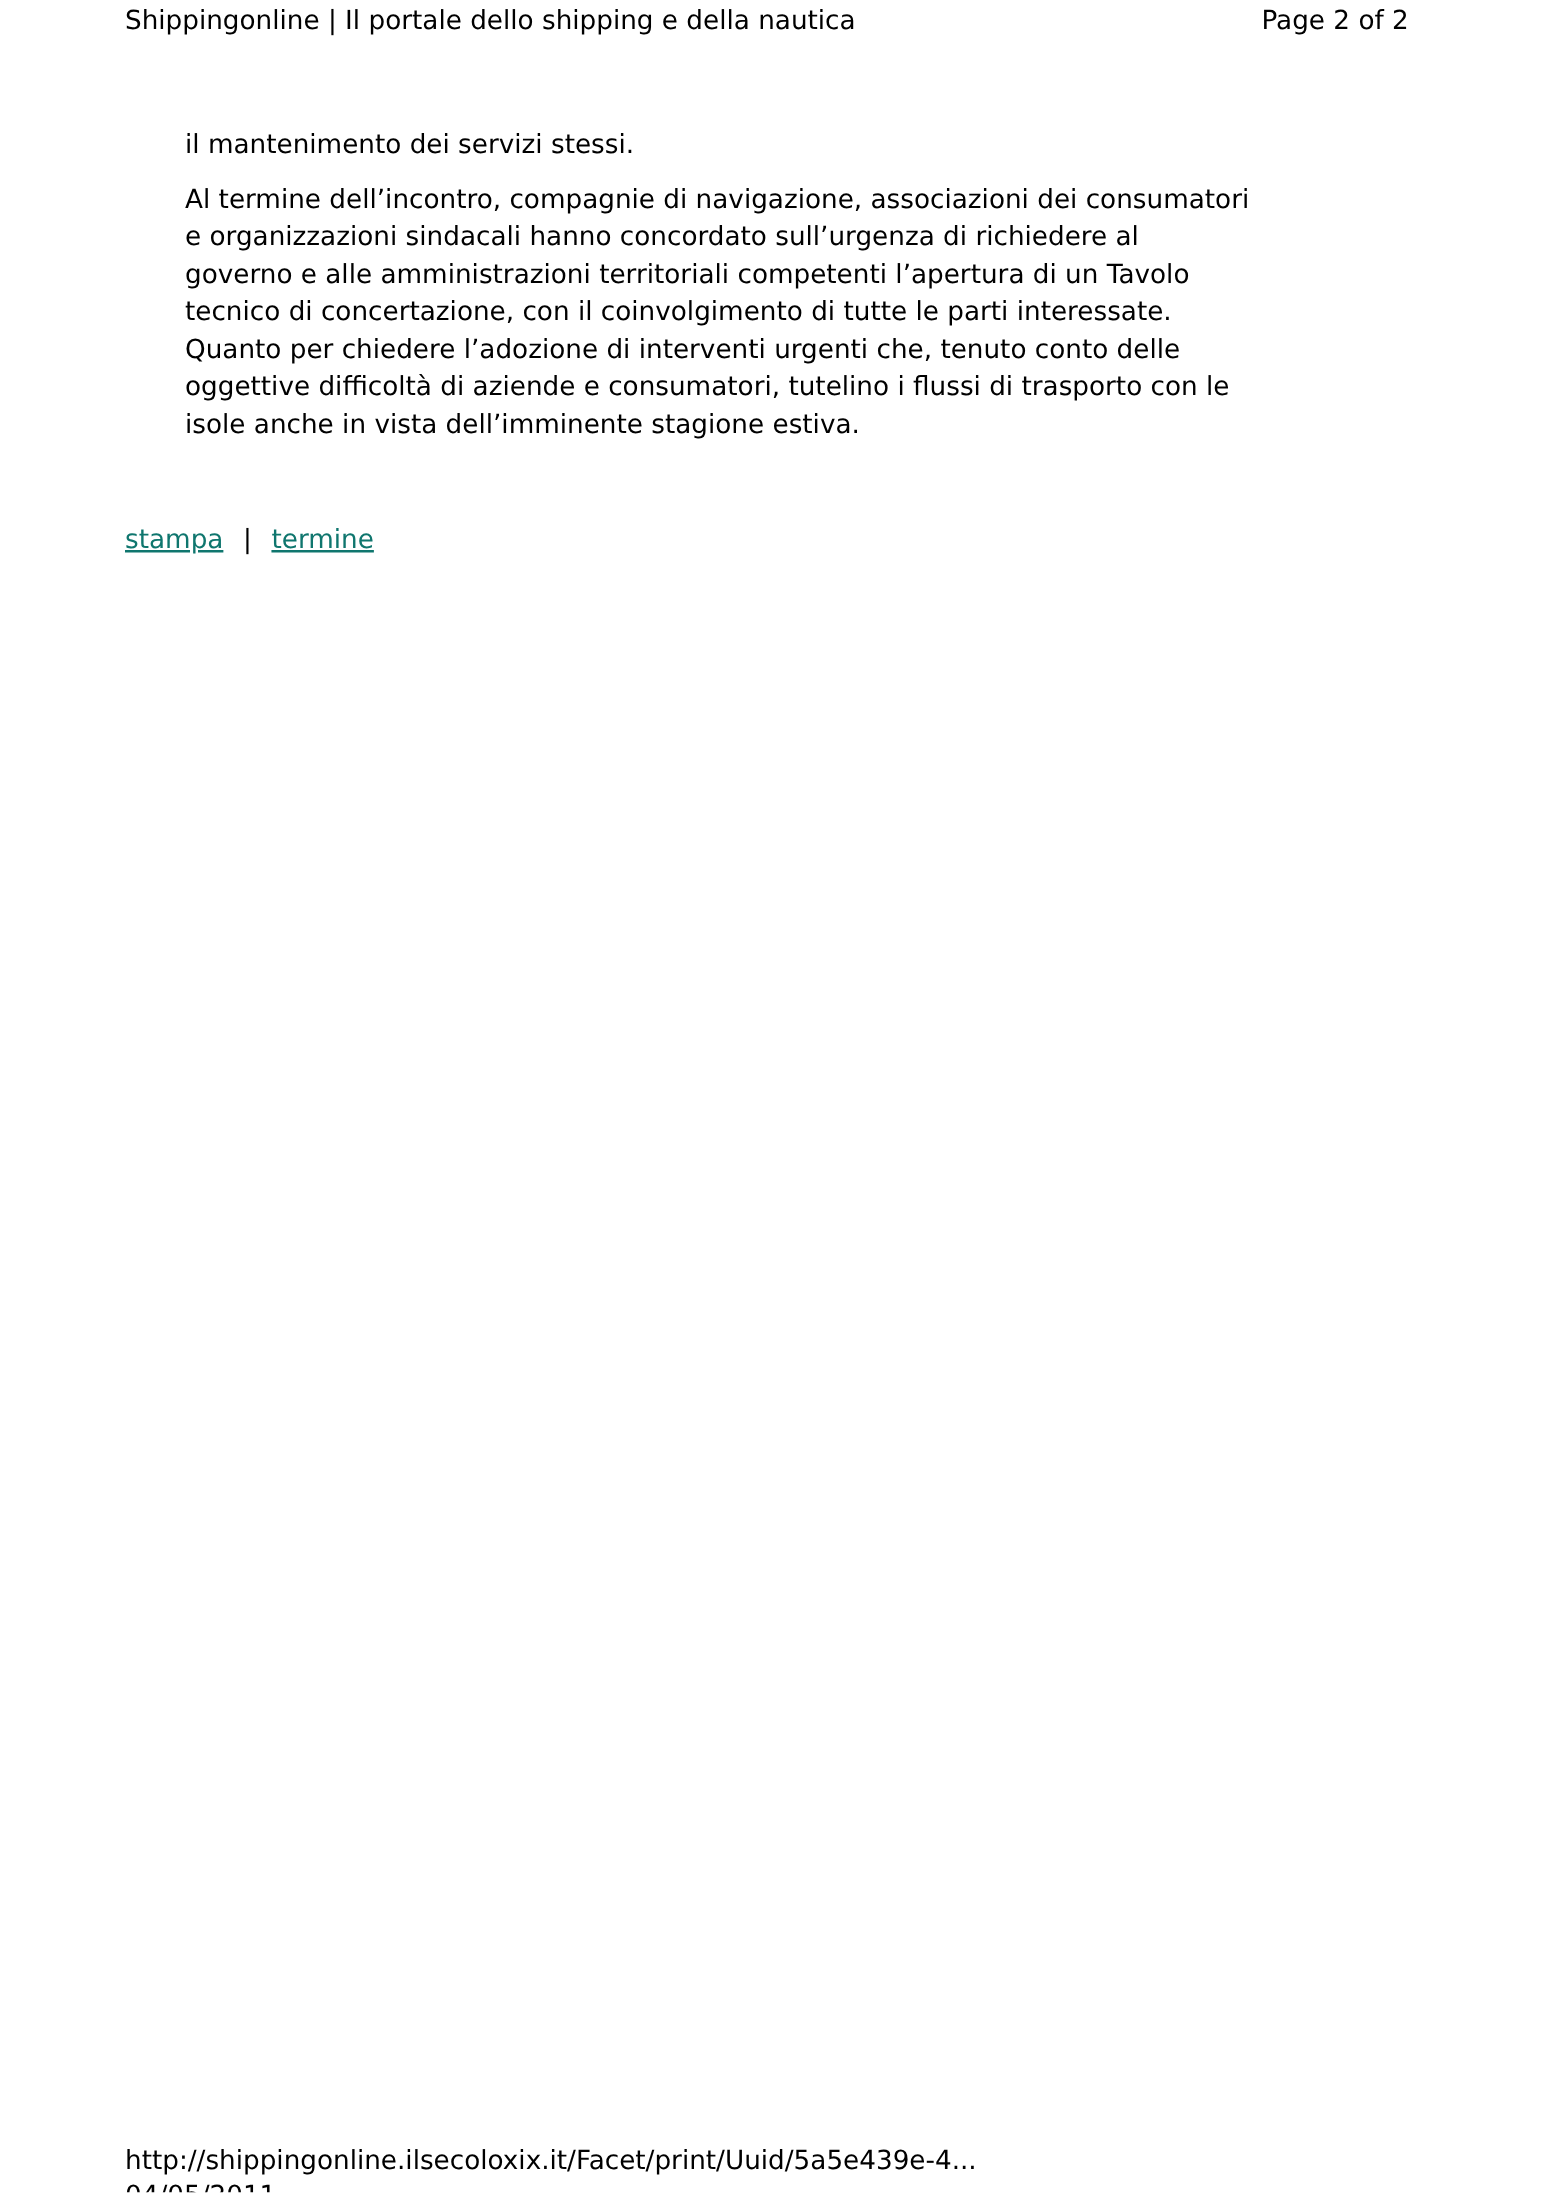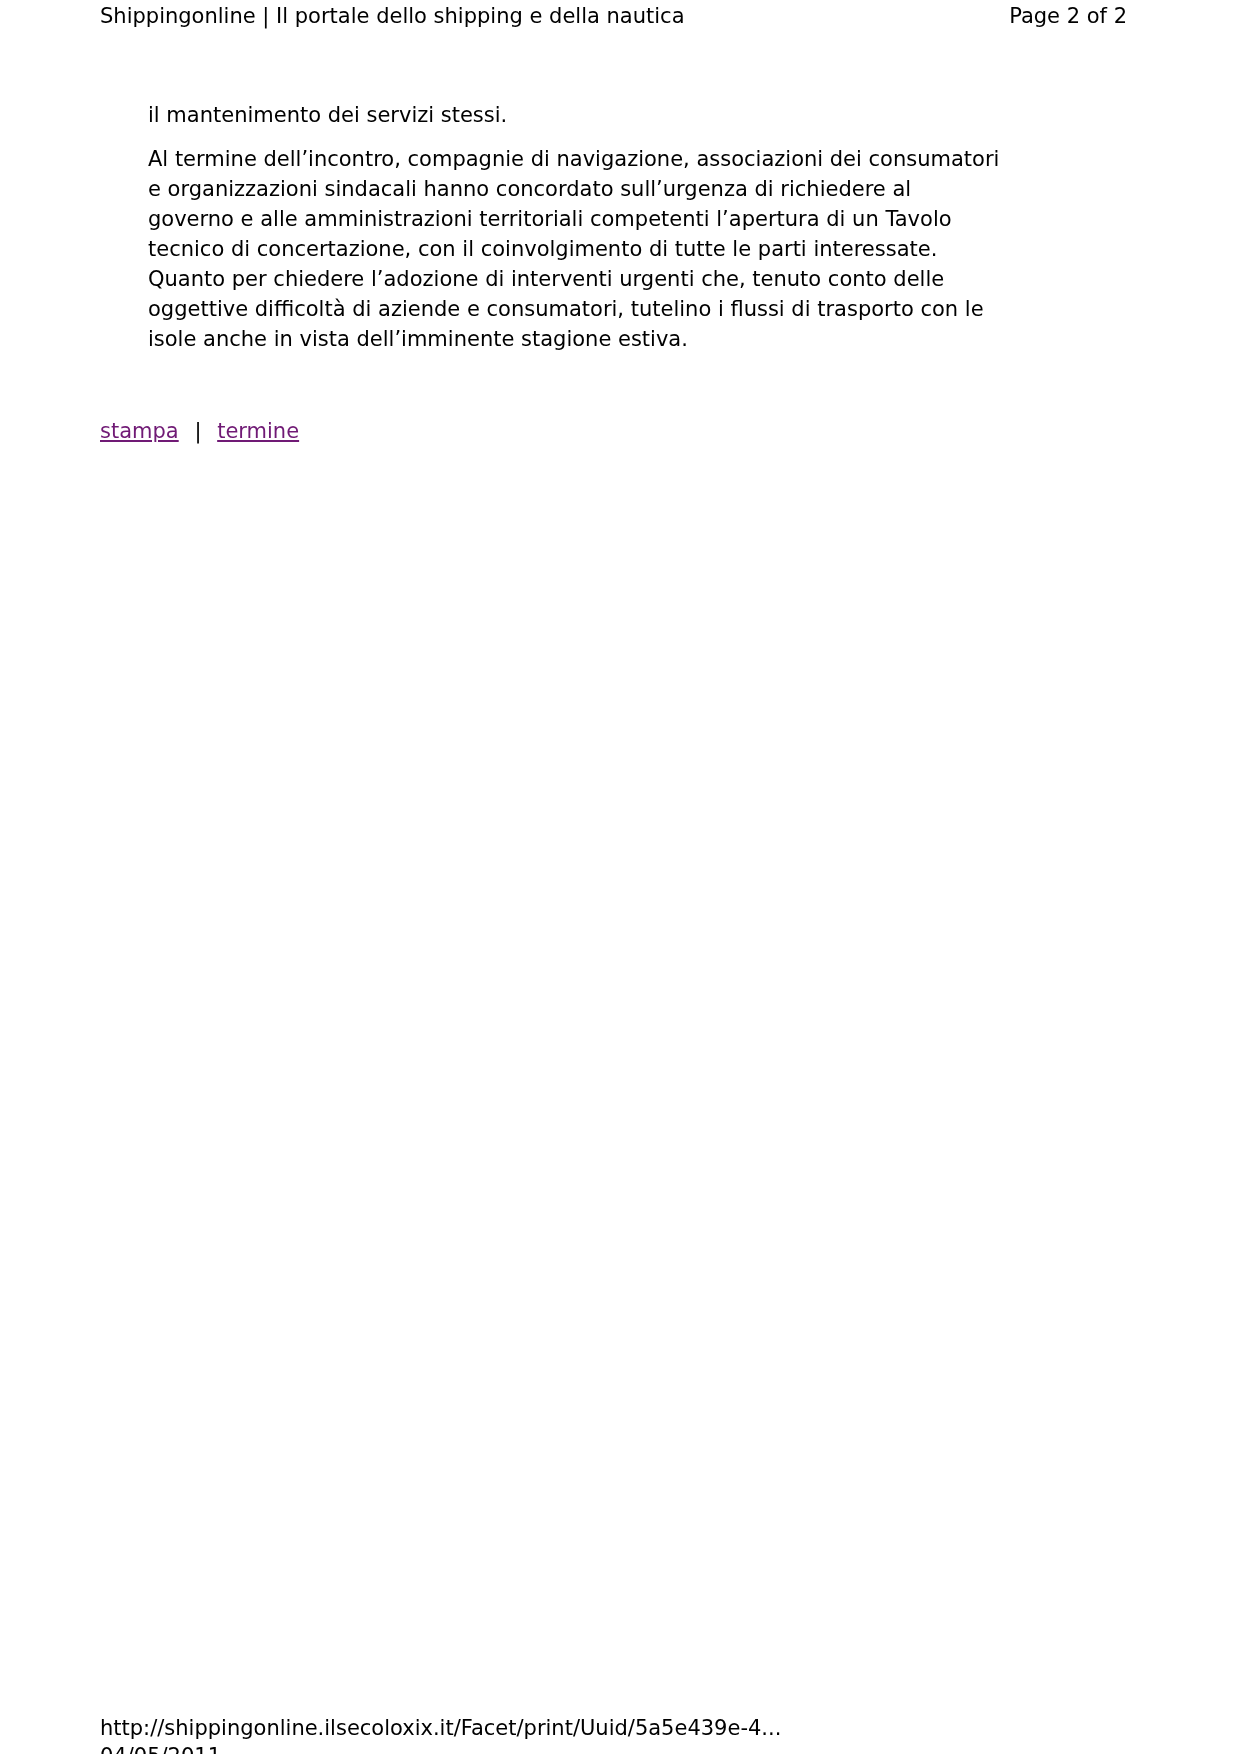--- a/index.html
+++ b/index.html
@@ -40,21 +40,21 @@
   .p1 { top: 100px; }
   .p2 { top: 144px; }
   .links {
     position: absolute;
     top: 416px;
     left: 100px;
     font-size: 21px;
     line-height: 30px;
   }
   .links a {
-    color: #701a75;
+    color: #0f766e;
     cursor: pointer;
   }
   .links .sep {
     color: #000000;
     margin: 0 9px;
   }
   .footer {
     position: absolute;
     top: 1714px;
     left: 100px;

